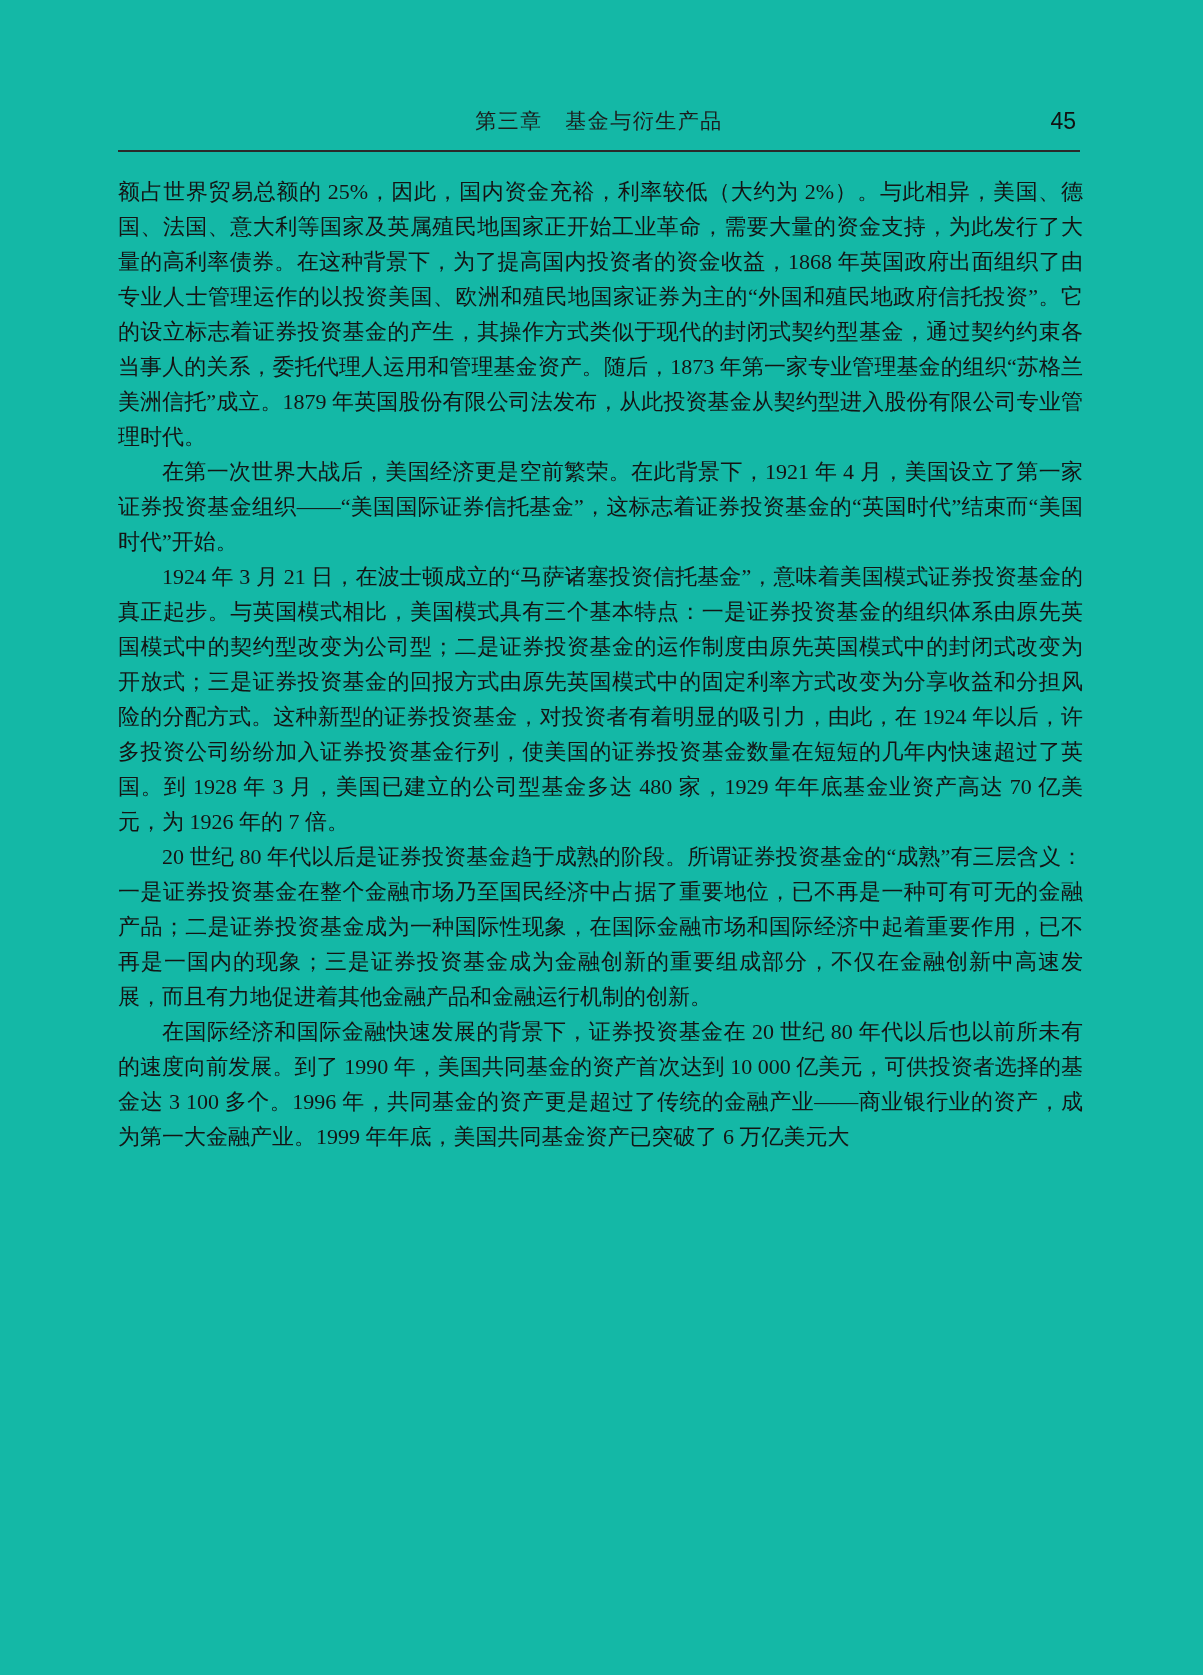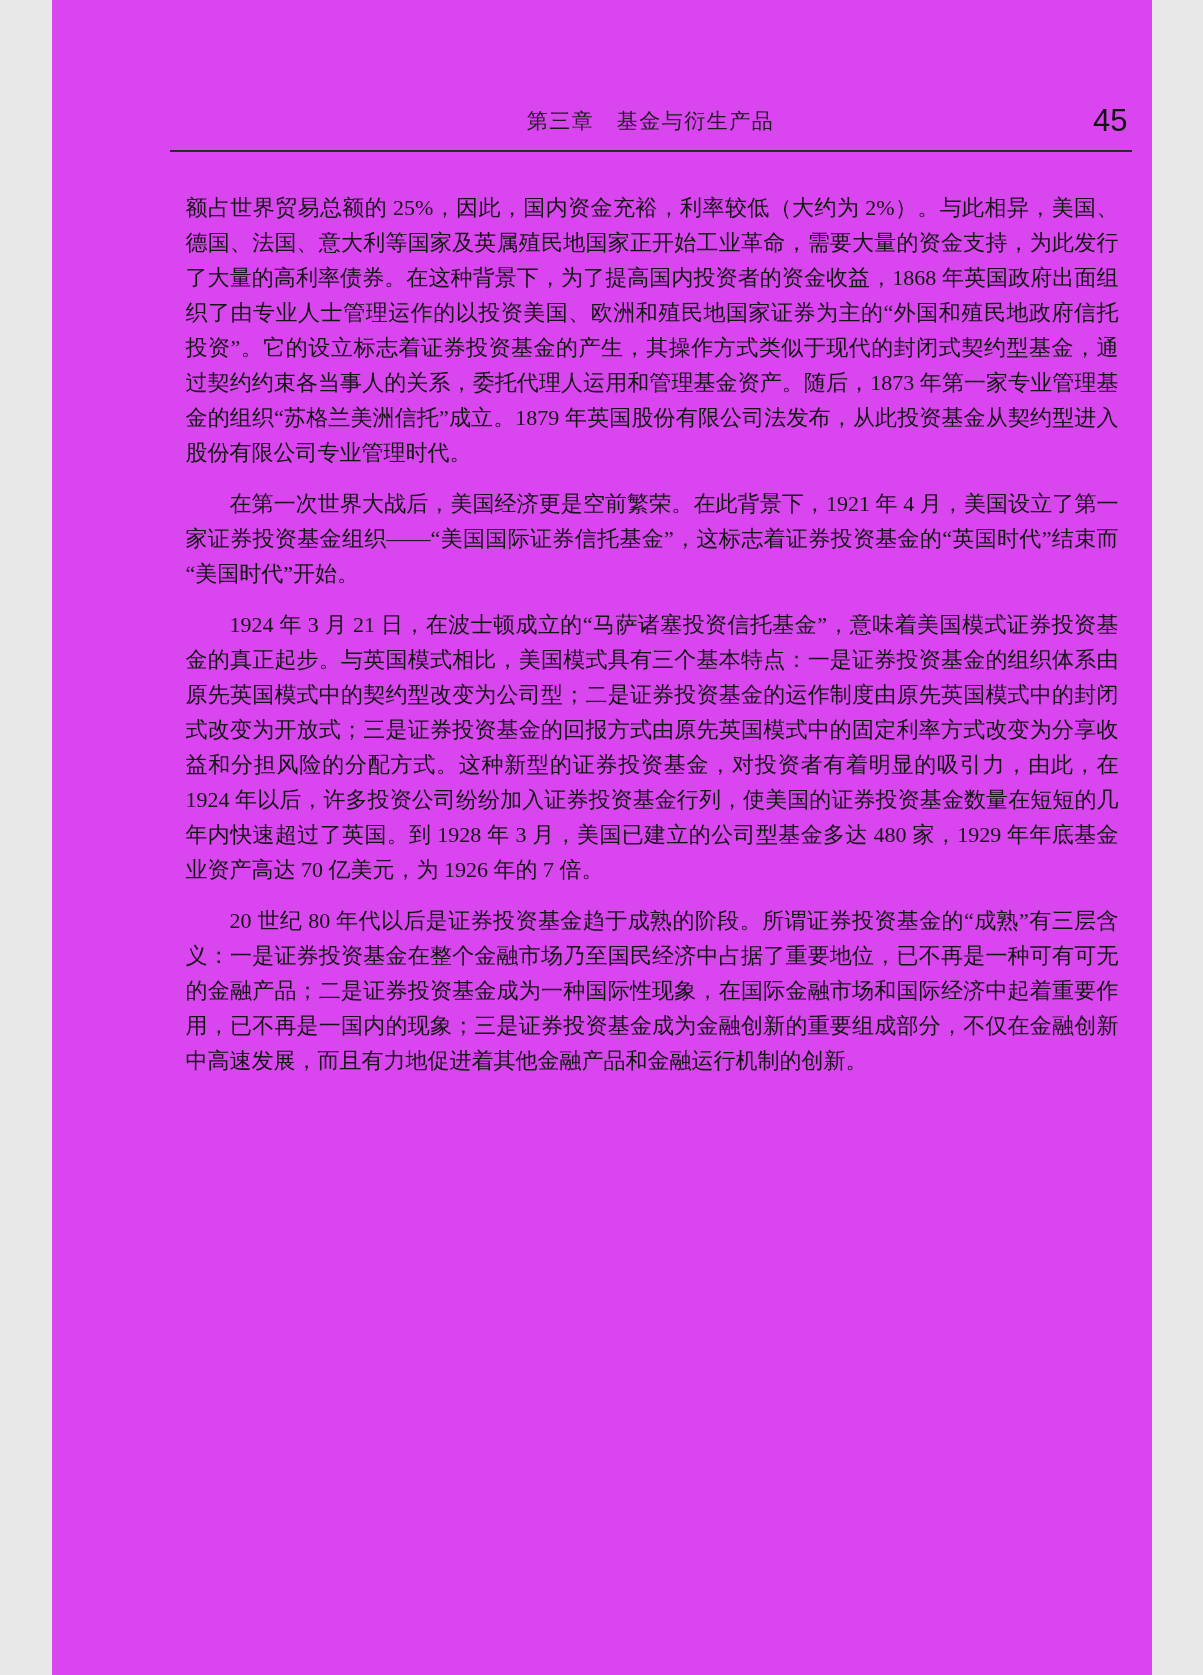--- a/index.html
+++ b/index.html
@@ -2,24 +2,24 @@
 <html lang="zh"><head>
 <meta charset="utf-8">
 <style>
   html, body {
     margin: 0;
     padding: 0;
     background: #e8e8e8;
   }
   .page {
     position: relative;
-    width: 1100px;
+    width: 1203px;
     height: 1675px;
     margin: 0 auto;
-    background: #d946ef;
+    background: #14b8a6;
     color: #151515;
     font-family: "Liberation Serif", "DejaVu Serif", serif;
     overflow: hidden;
   }
   .page-header {
     position: absolute;
     left: 118px;
     top: 104px;
     width: 962px;
     height: 36px;
@@ -29,21 +29,21 @@
     font-size: 21px;
     letter-spacing: 1.5px;
     line-height: 34px;
     color: #1c1c1c;
   }
   .page-number {
     position: absolute;
     right: 4px;
     top: 2px;
     font-family: "Liberation Sans", "DejaVu Sans", sans-serif;
-    font-size: 31px;
+    font-size: 23px;
     line-height: 30px;
     color: #111;
   }
   .header-rule {
     position: absolute;
     left: 118px;
     top: 150px;
     width: 962px;
     height: 0;
     border-top: 2px solid #2a2a2a;
@@ -53,21 +53,21 @@
     left: 118px;
     top: 174px;
     width: 965px;
     font-size: 22px;
     line-height: 35px;
     text-align: justify;
     text-justify: inter-ideograph;
     color: #141414;
   }
   .body-text p {
-    margin: 16px;
+    margin: 0;
     padding: 0;
   }
   .para-indent {
     text-indent: 2em;
   }
   .numbered-heading {
     text-indent: 2em;
     text-align: left;
   }
 </style>
@@ -81,15 +81,16 @@
     <div class="page-number">45</div>
   </header>
 
   <div class="header-rule"></div>
 
   <main class="body-text">
     <p class="para-no-indent">额占世界贸易总额的 25%，因此，国内资金充裕，利率较低（大约为 2%）。与此相异，美国、德国、法国、意大利等国家及英属殖民地国家正开始工业革命，需要大量的资金支持，为此发行了大量的高利率债券。在这种背景下，为了提高国内投资者的资金收益，1868 年英国政府出面组织了由专业人士管理运作的以投资美国、欧洲和殖民地国家证券为主的“外国和殖民地政府信托投资”。它的设立标志着证券投资基金的产生，其操作方式类似于现代的封闭式契约型基金，通过契约约束各当事人的关系，委托代理人运用和管理基金资产。随后，1873 年第一家专业管理基金的组织“苏格兰美洲信托”成立。1879 年英国股份有限公司法发布，从此投资基金从契约型进入股份有限公司专业管理时代。</p>
     <p class="para-indent">在第一次世界大战后，美国经济更是空前繁荣。在此背景下，1921 年 4 月，美国设立了第一家证券投资基金组织——“美国国际证券信托基金”，这标志着证券投资基金的“英国时代”结束而“美国时代”开始。</p>
     <p class="para-indent">1924 年 3 月 21 日，在波士顿成立的“马萨诸塞投资信托基金”，意味着美国模式证券投资基金的真正起步。与英国模式相比，美国模式具有三个基本特点：一是证券投资基金的组织体系由原先英国模式中的契约型改变为公司型；二是证券投资基金的运作制度由原先英国模式中的封闭式改变为开放式；三是证券投资基金的回报方式由原先英国模式中的固定利率方式改变为分享收益和分担风险的分配方式。这种新型的证券投资基金，对投资者有着明显的吸引力，由此，在 1924 年以后，许多投资公司纷纷加入证券投资基金行列，使美国的证券投资基金数量在短短的几年内快速超过了英国。到 1928 年 3 月，美国已建立的公司型基金多达 480 家，1929 年年底基金业资产高达 70 亿美元，为 1926 年的 7 倍。</p>
     <p class="para-indent">20 世纪 80 年代以后是证券投资基金趋于成熟的阶段。所谓证券投资基金的“成熟”有三层含义：一是证券投资基金在整个金融市场乃至国民经济中占据了重要地位，已不再是一种可有可无的金融产品；二是证券投资基金成为一种国际性现象，在国际金融市场和国际经济中起着重要作用，已不再是一国内的现象；三是证券投资基金成为金融创新的重要组成部分，不仅在金融创新中高速发展，而且有力地促进着其他金融产品和金融运行机制的创新。</p>
+    <p class="para-indent">在国际经济和国际金融快速发展的背景下，证券投资基金在 20 世纪 80 年代以后也以前所未有的速度向前发展。到了 1990 年，美国共同基金的资产首次达到 10 000 亿美元，可供投资者选择的基金达 3 100 多个。1996 年，共同基金的资产更是超过了传统的金融产业——商业银行业的资产，成为第一大金融产业。1999 年年底，美国共同基金资产已突破了 6 万亿美元大</p>
   </main>
 
 </div>
 
 </body></html>

